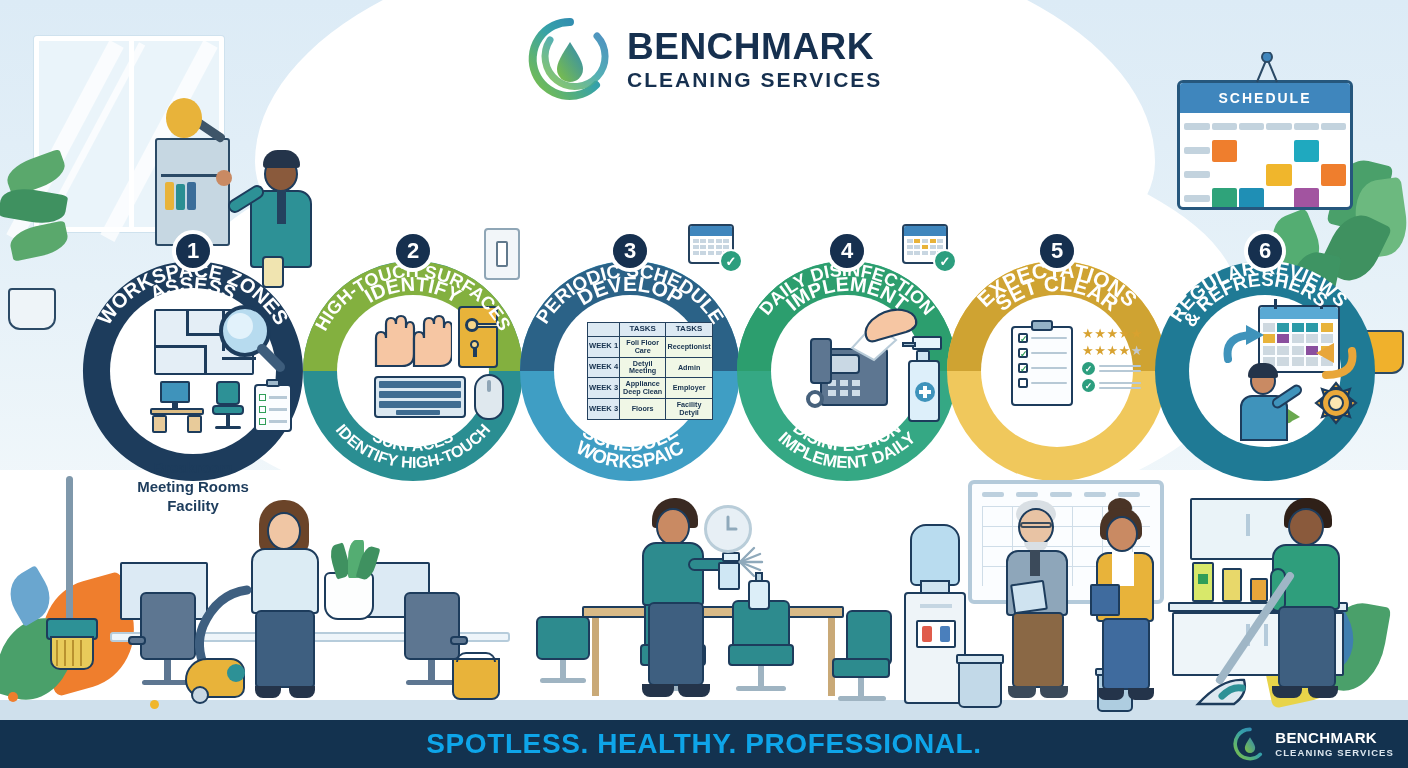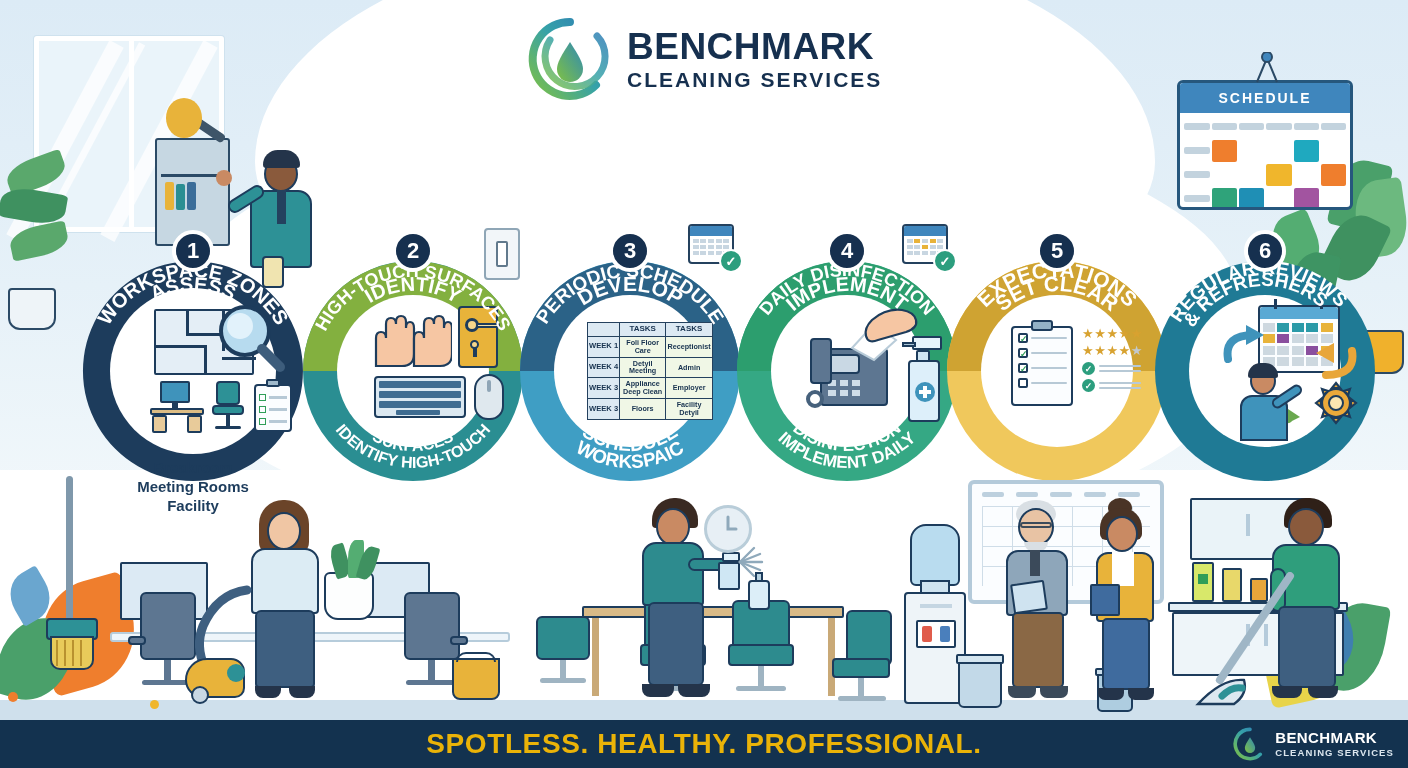--- a/index.html
+++ b/index.html
@@ -117,21 +117,21 @@
   .wb-top i { width:22px;height:5px;background:#bdd0de;border-radius:2px;display:block;}
 
   
   .sh { position:absolute; }
   .r2 { border-radius:2px; } .r4{border-radius:4px;} .r6{border-radius:6px;} .r50{border-radius:50%;}
   .ol { border:2.4px solid #1d3c5c; }
 
   
   .footer { position:absolute; left:0; top:720px; width:1408px; height:48px; background:#13324f; z-index:60;
             display:flex; align-items:center; justify-content:center; }
-  .footer .tag { color:#eab308; font-size:28px; font-weight:bold; letter-spacing:.6px; }
+  .footer .tag { color:#0ea5e9; font-size:28px; font-weight:bold; letter-spacing:.6px; }
   .footer-logo { position:absolute; right:14px; top:50%; transform:translateY(-50%);
                  display:flex; align-items:center; gap:8px; }
   .fl-name { color:#fff; font-size:15px; font-weight:bold; letter-spacing:.4px; line-height:1; }
   .fl-sub  { color:#dbe6ee; font-size:9.5px; font-weight:bold; letter-spacing:1.1px; margin-top:3px; line-height:1;}
 </style>
 </head>
 <body>
 
 <div id="stage">
 

